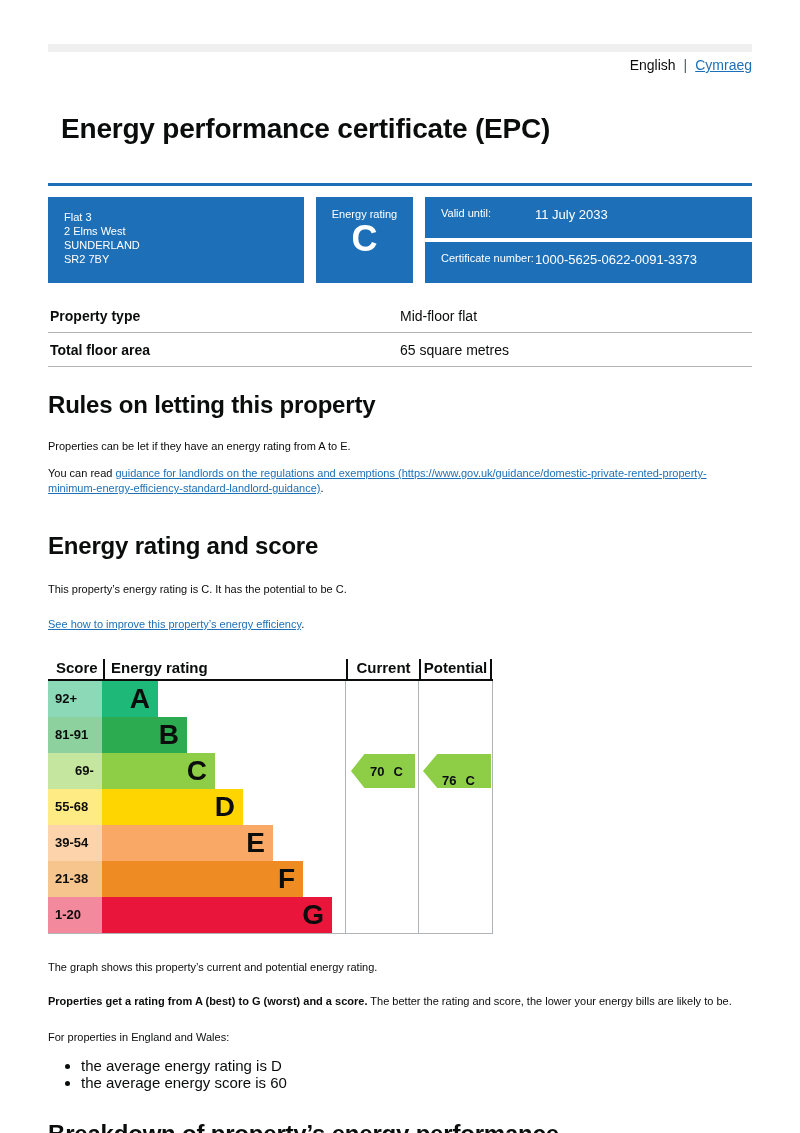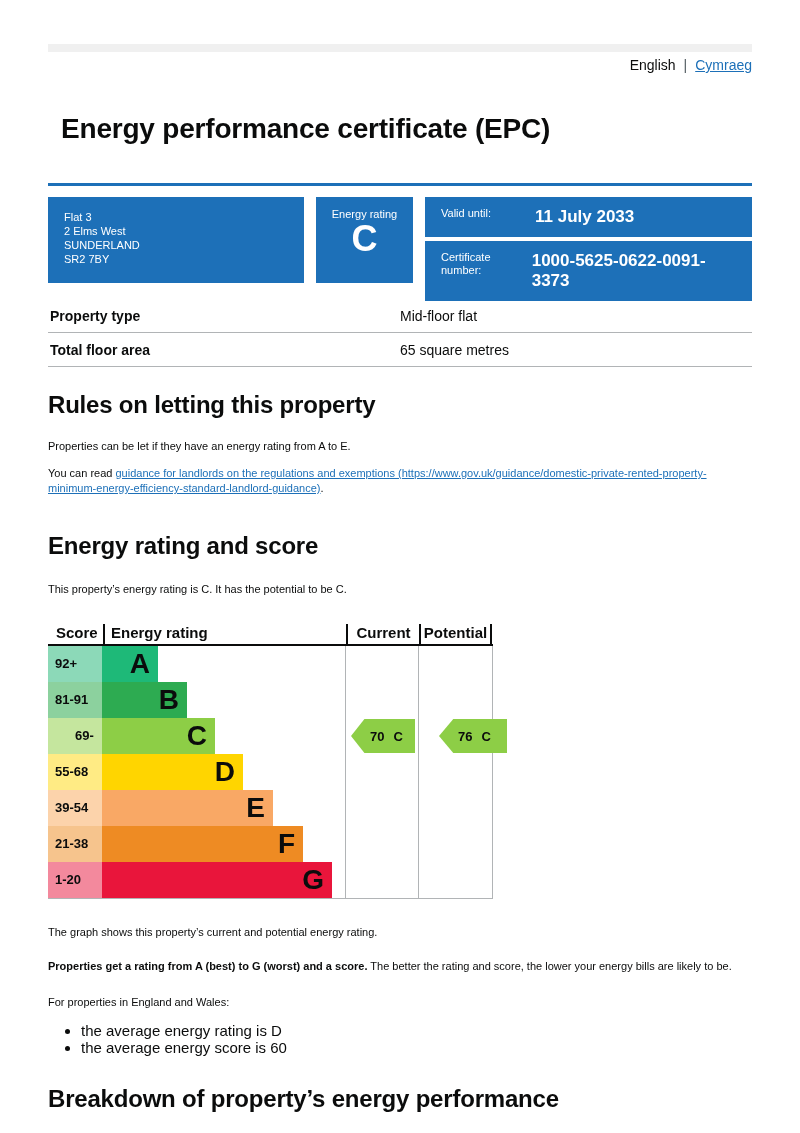--- a/index.html
+++ b/index.html
@@ -25,21 +25,21 @@
   .blue-rule { margin-top:38px; height:3px; background:#1d70b8; }
   .banner { margin-top:11px; display:flex; gap:12px; height:86px; }
   .banner .cell { background:#1d70b8; color:#fff; }
   .banner .addr { width:256px; padding:13px 16px; font-size:11px; line-height:14px; }
   .banner .rating { width:97px; text-align:center; padding-top:11px; }
   .banner .rating .lbl { font-size:11px; }
   .banner .rating .val { font-size:36px; font-weight:bold; line-height:38px; }
   .banner .right { flex:1; display:flex; flex-direction:column; gap:4px; background:#fff; }
   .banner .rrow { flex:1; background:#1d70b8; display:flex; padding:10px 16px; font-size:11px; }
   .banner .rrow .rlbl { width:94px; line-height:13px; }
-  .banner .rrow .rval { font-weight:bold; font-size:17px; }
+  .banner .rrow .rval { font-weight:normal; font-size:13px; }
 
   
   .prop-table { margin-top:16px; }
   .prop-row { display:flex; padding:9px 0 8px 2px; border-bottom:1px solid #b1b4b6; font-size:14px; }
   .prop-row .plbl { width:350px; font-weight:bold; }
 
   h2.section { margin-top:24px; font-size:24px; font-weight:bold; letter-spacing:-0.2px; }
   p.small { margin-top:20px; font-size:11px; line-height:15px; color:#0b0c0c; }
   p.small a { color:#1d70b8; text-decoration:underline; }
   .mt12 { margin-top:12px !important; }
@@ -62,21 +62,21 @@
   .col-cur { width:73px; border-left:1px solid #b1b4b6;text-align:center; }
   .col-pot { width:75px; border-left:1px solid #b1b4b6; border-right:1px solid #b1b4b6; }
   .arrow {
     position:absolute; top:73px; height:34px;
     display:flex; align-items:center; font-size:13px; font-weight:bold;
     clip-path:polygon(0 50%, 21% 0, 100% 0, 100% 100%, 21% 100%);
     padding-left:19px;
   }
   .arrow .num { margin-right:9px; }
   .arrow-cur { left:5px; width:64px; }
-  .arrow-pot { left:20px; width:68px; }
+  .arrow-pot { left:4px; width:68px;align-items:flex-end; }
 
   
   p.note { font-size:11px; line-height:15px; }
   .note-1 { margin-top:26px; }
   .note-2 { margin-top:19px; }
   .note-3 { margin-top:21px; }
   ul.avg { margin:12px 0 0 33px; font-size:15px; }
   ul.avg li { line-height:17px; margin-bottom:0; }
   h2.breakdown { margin-top:29px; font-size:24px; }
 </style>
@@ -128,20 +128,21 @@
       <span>65 square metres</span>
     </div>
   </div>
 
   <h2 class="section">Rules on letting this property</h2>
   <p class="small">Properties can be let if they have an energy rating from A to E.</p>
   <p class="small mt12"><span>You can read </span><a class="link">guidance for landlords on the regulations and exemptions (https://www.gov.uk/guidance/domestic-private-rented-property-minimum-energy-efficiency-standard-landlord-guidance)</a><span>.</span></p>
 
   <h2 class="section mt36">Energy rating and score</h2>
   <p class="small mt22">This property’s energy rating is C. It has the potential to be C.</p>
+  <p class="small"><a class="link">See how to improve this property’s energy efficiency</a><span>.</span></p>
 
   <div class="epc">
     <div class="epc-header">
       <span class="h-score">Score</span>
       <span class="h-rating">Energy rating</span>
       <span class="h-cur">Current</span>
       <span class="h-pot">Potential</span>
     </div>
     <div class="epc-body">
       <div class="epc-left">

